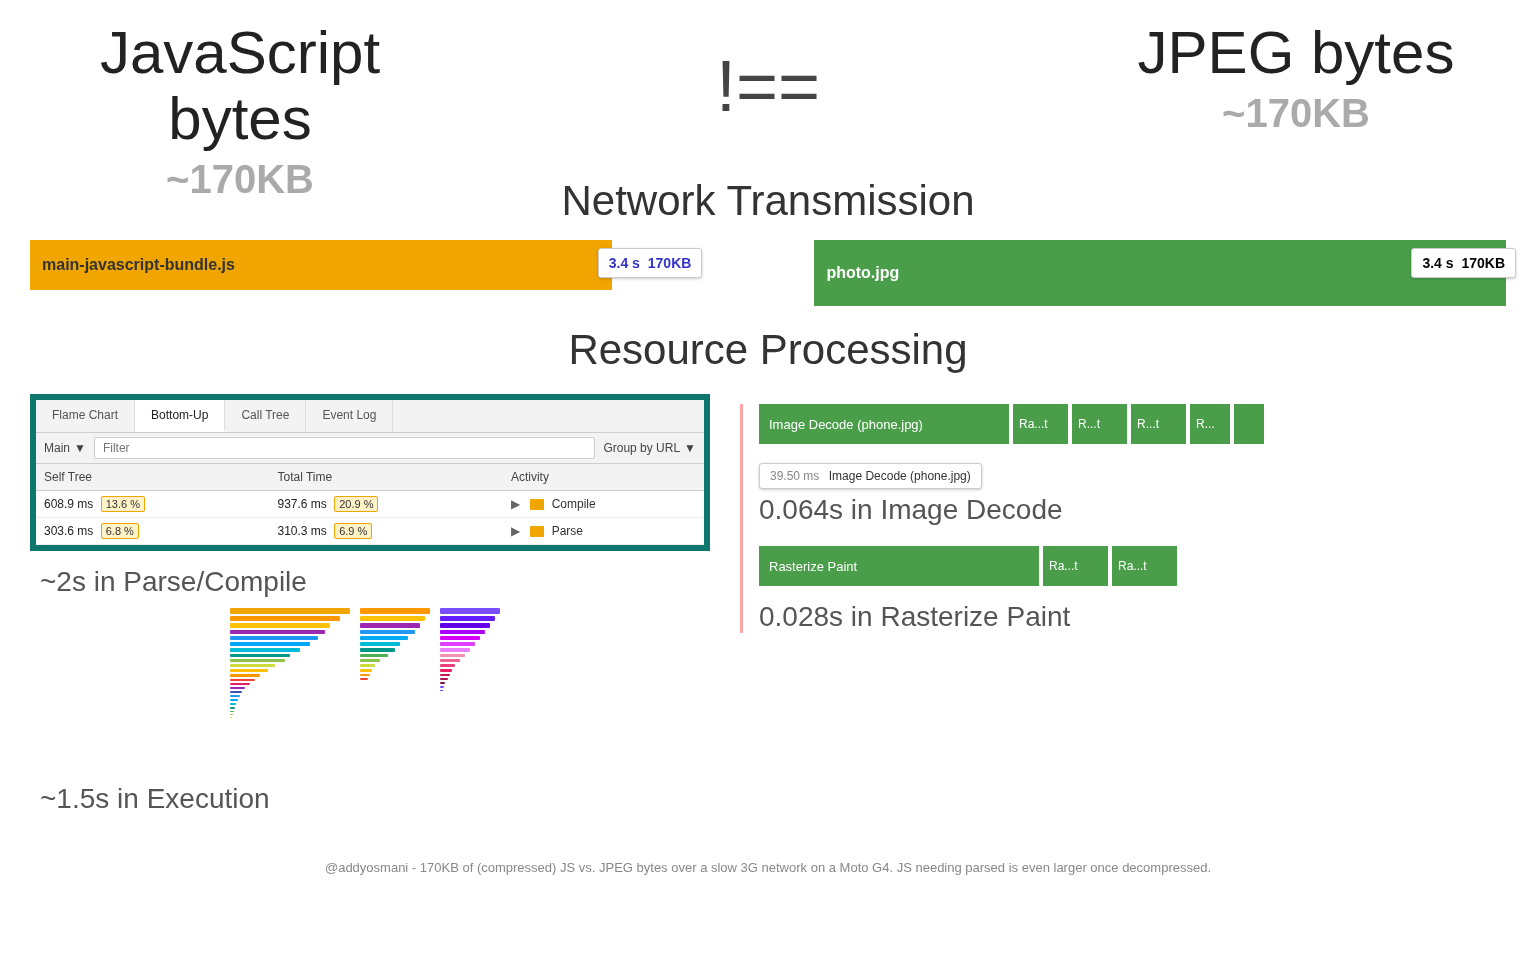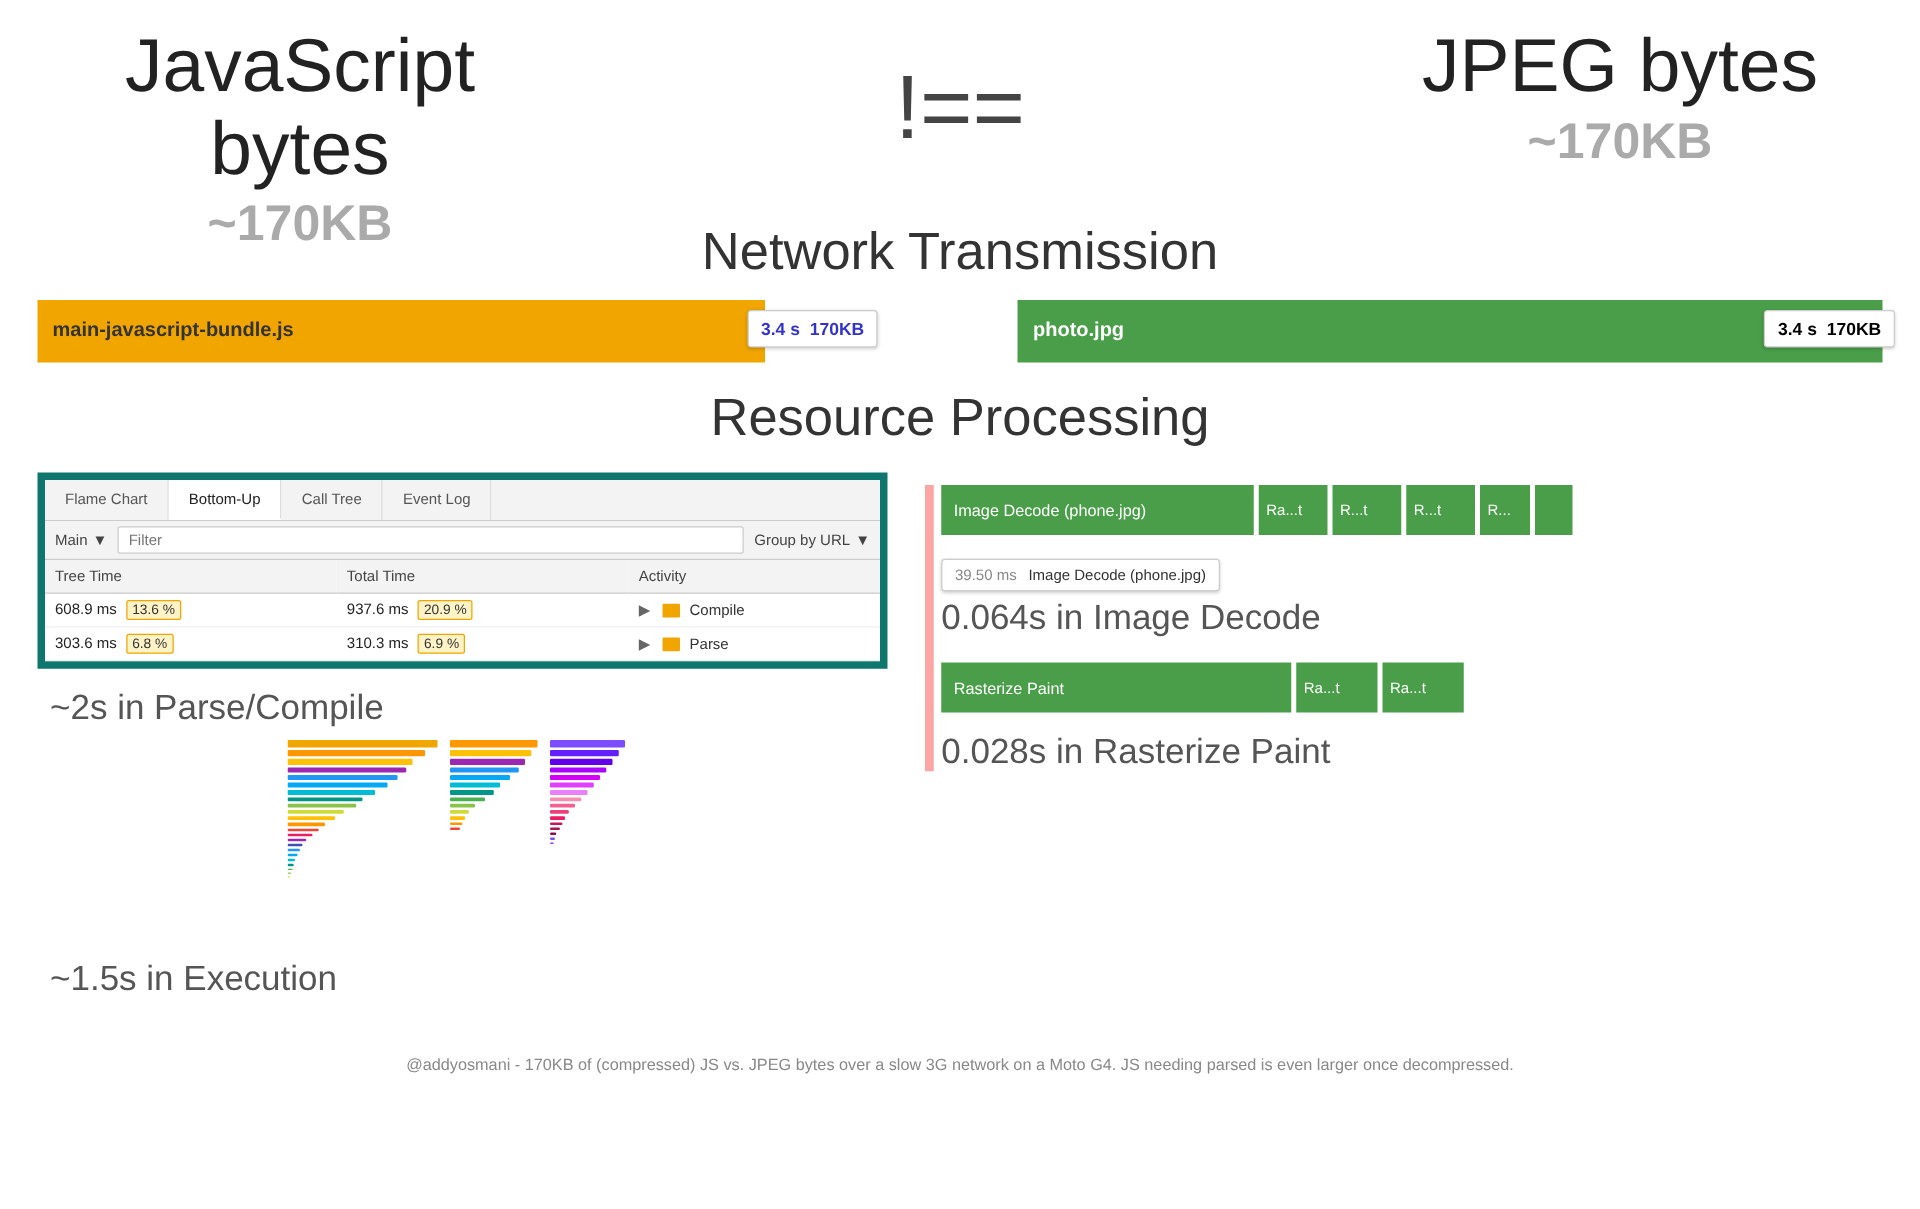--- a/index.html
+++ b/index.html
@@ -122,21 +122,21 @@
     .bar-tooltip .time {
       color: #3333cc;
     }
 
     .bar-tooltip .kb {
       color: #3333cc;
     }
 
     .jpeg-bar {
       background: #4a9e4a;
-      height: 50px;
+      height: 66px;
       display: flex;
       align-items: center;
       padding-left: 12px;
       width: 95%;
       position: relative;
       margin-left: auto;
     }
 
     .jpeg-bar-label {
       font-size: 16px;
@@ -419,22 +419,22 @@
     }
 
     
     .flame-visual-wrapper {
       display: flex;
       justify-content: center;
       margin-top: 10px;
     }
 
     .right-panel-inner {
-      padding-left: 6px;
-      border-left: 7px solid #fca5a5;
+      padding-left: 16px;
+      border-left: 3px solid #fca5a5;
     }
 
     .tooltip-ms {
       color: #888;
       margin-right: 6px;
     }
 
     .tooltip-label {
       color: #333;
     }
@@ -505,21 +505,21 @@
           <input class="toolbar-filter" type="text" placeholder="Filter" style="">
           <div class="group-by">
             <span>Group by URL</span>
             <span>▼</span>
           </div>
         </div>
 
         <table class="devtools-table">
           <thead>
             <tr>
-              <th>Tree Time</th>
+              <th>Self Tree</th>
               <th>Total Time</th>
               <th>Activity</th>
             </tr>
           </thead>
           <tbody>
             <tr>
               <td>
                 <span class="time-value">608.9 ms</span>
                 <span class="percent-badge">13.6 %</span>
               </td>

